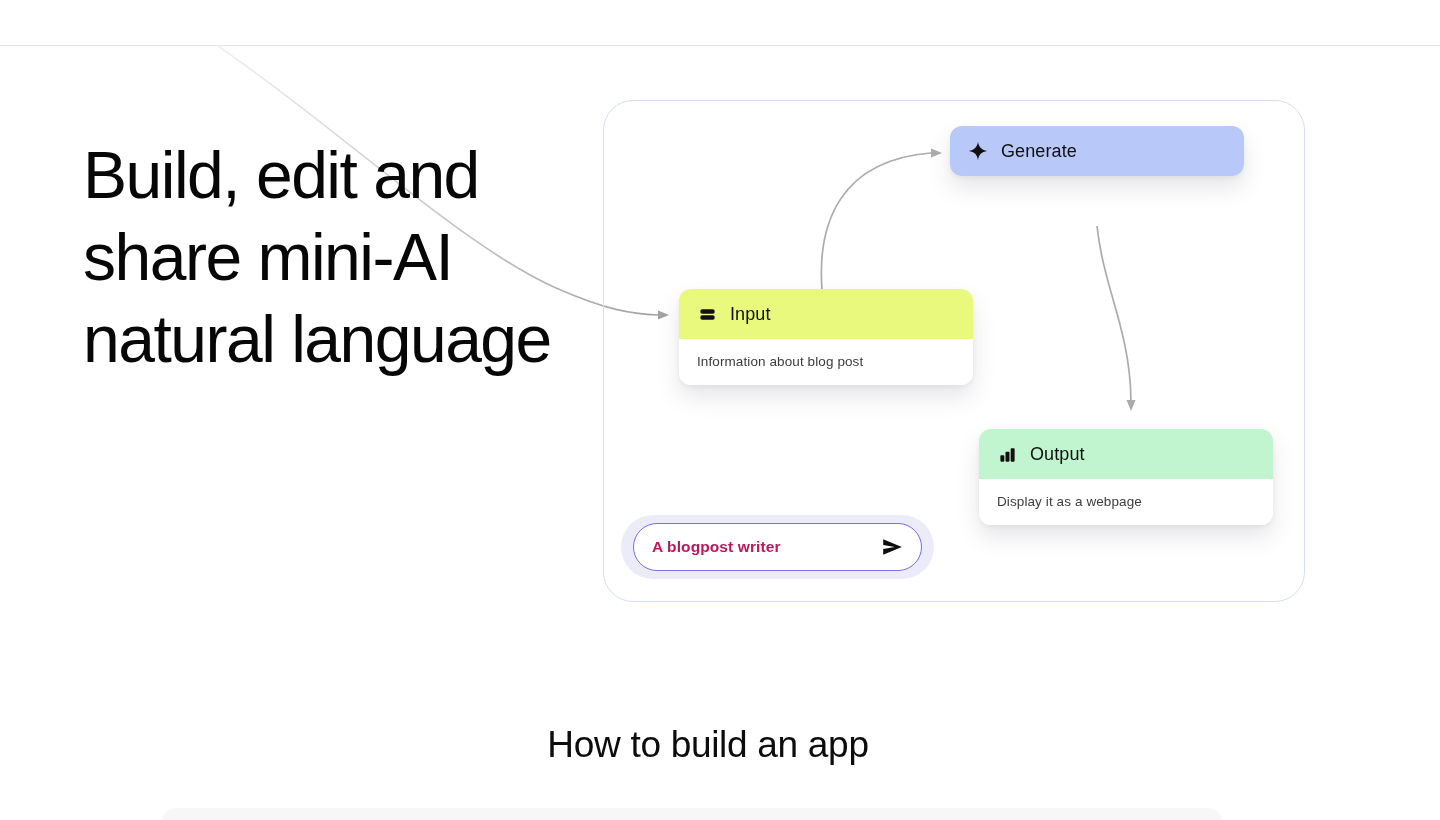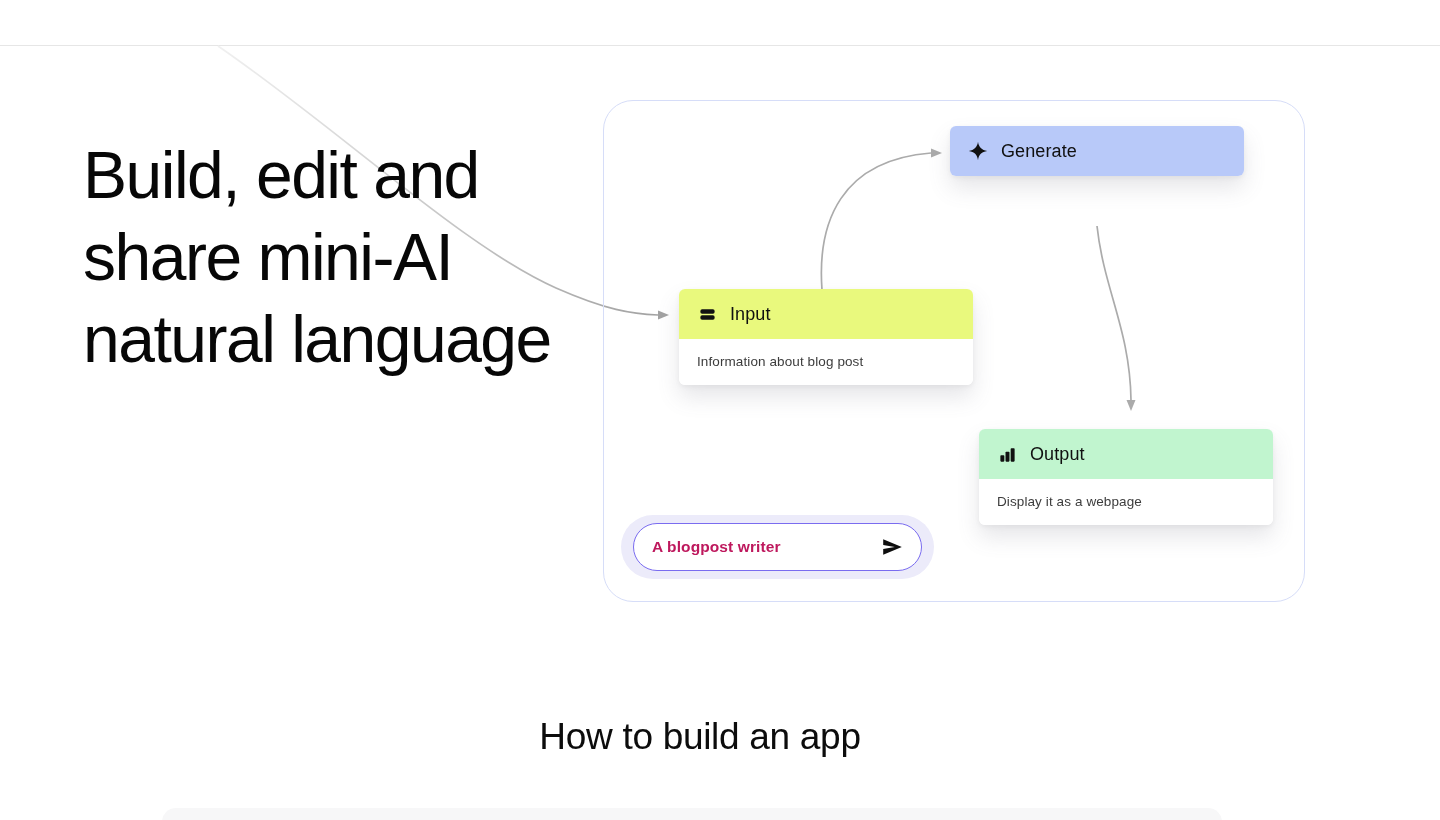--- a/index.html
+++ b/index.html
@@ -24,21 +24,21 @@
     position:absolute;left:0;top:0;width:1440px;height:820px;z-index:2;
     pointer-events:none;
   }
   
   .panel{
     position:absolute;left:603px;top:100px;width:700px;height:500px;
     border:1px solid #d6ddf8;border-radius:30px;background:transparent;
     z-index:2;
   }
   .node{
-    position:absolute;width:294px;border-radius:6px;background:#ffffff;
+    position:absolute;width:294px;border-radius:12px;background:#ffffff;
     box-shadow:0 12px 22px rgba(100,100,120,.16),0 2px 5px rgba(0,0,0,.05);
     overflow:hidden;z-index:4;
   }
   .node-header{
     height:50px;display:flex;align-items:center;gap:13px;padding:0 18px;
   }
   .node-header .hdr-icon{width:20px;height:20px;flex:0 0 auto;display:flex;align-items:center;justify-content:center;}
   .node-title{font-size:18px;font-weight:500;color:#101010;letter-spacing:.1px;}
   .node-body{
     background:#fff;padding:15px 18px 16px 18px;font-size:13.5px;color:#3c3c3c;
@@ -162,15 +162,15 @@
           <svg width="24" height="24" viewBox="0 0 24 24">
             <path d="M3.2 19.8 L21.8 12 L3.2 4.2 L3.2 9.9 L14.8 12 L3.2 14.1 Z" fill="#0e0e0e"></path>
           </svg>
         </span>
       </button>
     </div>
   </div>
 
 </div>
 
-<h2 class="section-heading" style="margin:8px;">How to build an app</h2>
+<h2 class="section-heading" style="margin:16px;">How to build an app</h2>
 
 <div class="bottom-card"></div>
 
 </body></html>

